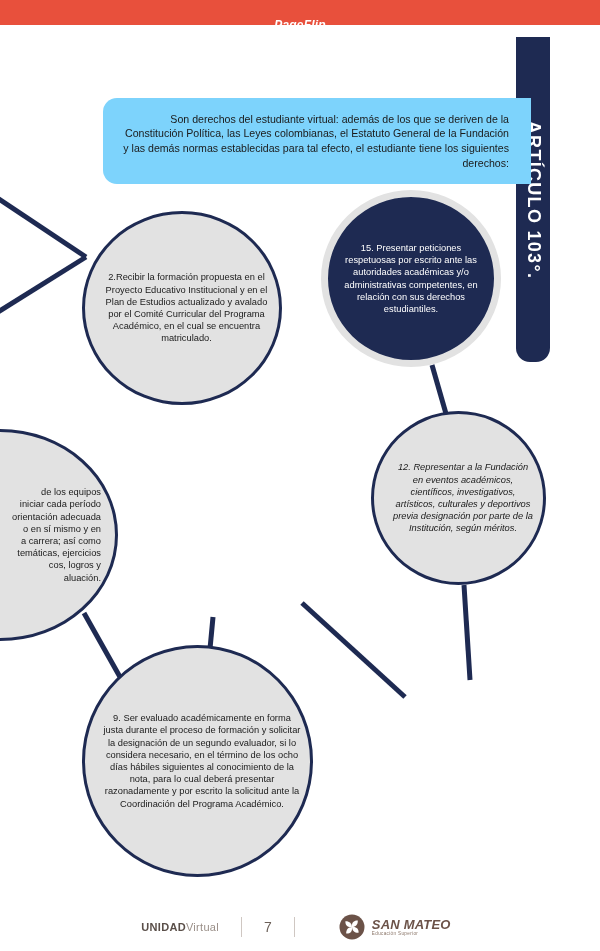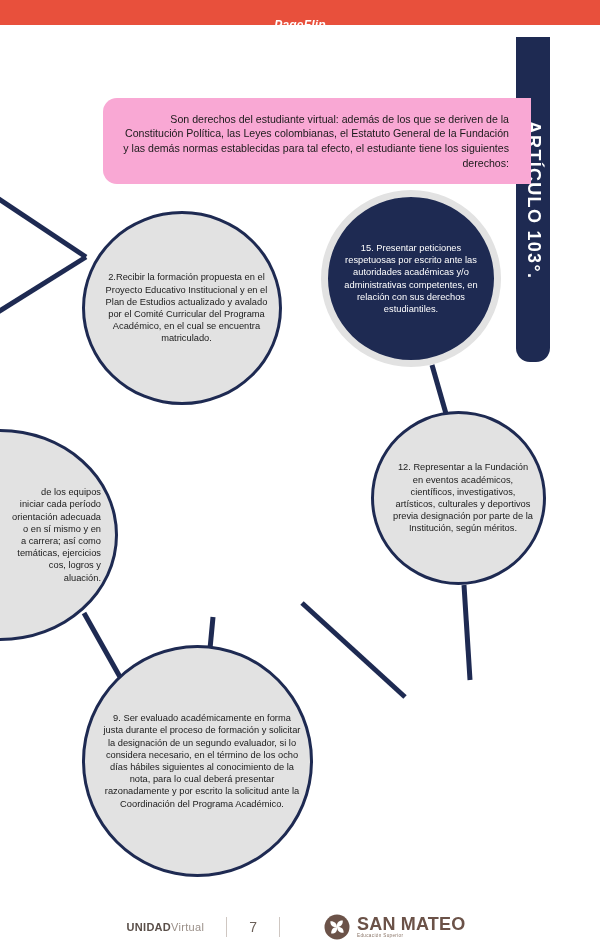--- a/index.html
+++ b/index.html
@@ -34,21 +34,21 @@
   }
   .article-tab-label{
     position:absolute;left:50%;top:50%;
     transform:translate(-50%,-50%) rotate(90deg);
     white-space:nowrap;
     color:#ffffff;font-weight:bold;font-size:18px;letter-spacing:1.3px;
   }
   
   .intro{
     position:absolute;left:103px;top:73px;width:428px;height:86px;
-    background:#f9a8d4;
+    background:#7dd3fc;
     border-radius:14px 0 0 14px;
     box-sizing:border-box;
     padding:10px 22px 10px 18px;
     display:flex;align-items:center;
   }
   .intro-text{
     color:#1a1a1a;font-size:10.6px;line-height:14.6px;
     text-align:right;width:100%;
   }
   
@@ -67,21 +67,21 @@
     position:absolute;left:0;top:878px;width:592px;height:48px;
     display:flex;align-items:center;justify-content:center;gap:0px;
   }
   .uv{font-size:11px;color:#6b5f58;letter-spacing:.3px;}
   .uv b{color:#5a4f49;font-weight:bold;}
   .uv span.light{color:#9a8f88;}
   .fdiv{width:1px;height:20px;background:#cfc7c2;margin:0 22px;}
   .pagenum{font-size:14px;color:#6b5f58;}
   .brand{display:flex;align-items:center;gap:7px;margin-left:22px;}
   .brand-text{line-height:1;}
-  .brand-name{font-size:18px;font-weight:bold;color:#6b5248;letter-spacing:.2px;}
+  .brand-name{font-size:13px;font-weight:bold;color:#6b5248;letter-spacing:.2px;font-style:italic;}
   .brand-tag{font-size:4.6px;color:#8a7568;letter-spacing:.35px;margin-top:1px;}
 </style>
 </head>
 <body>
 
 <div class="topbar">
   <div class="topbar-title">PageFlip</div>
 </div>
 
 <div class="page">
@@ -124,21 +124,21 @@
   </div>
 
   <div class="node gray" style="left:82px;top:186px;width:200px;height:194px;">
     <div class="txt">2.Recibir la formación propuesta en el Proyecto Educativo Institucional y en el Plan de Estudios actualizado y avalado por el Comité Curricular del Programa Académico, en el cual se encuentra matriculado.</div>
   </div>
 
   <div class="node navy" style="left:321px;top:165px;width:180px;height:177px;">
     <div class="txt">15. Presentar peticiones respetuosas por escrito ante las autoridades académicas y/o administrativas competentes, en relación con sus derechos estudiantiles.</div>
   </div>
 
-  <div class="node gray" style="left:371px;top:386px;width:175px;height:174px;">
+  <div class="node gray" style="left:371px;top:386px;width:175px;height:174px;font-style:italic;">
     <div class="txt">12. Representar a  la Fundación  en  eventos académicos, científicos, investigativos, artísticos, culturales y deportivos previa designación por parte de la Institución, según méritos.</div>
   </div>
 
 
 
   <div class="node gray" style="left:82px;top:620px;width:231px;height:232px;">
     <div class="txt">9. Ser evaluado académicamente en forma justa durante el proceso de formación y solicitar la designación de un segundo evaluador, si lo considera necesario, en el término de los ocho días hábiles siguientes al conocimiento de la nota, para lo cual deberá presentar razonadamente y por escrito la solicitud ante la Coordinación del Programa Académico.</div>
   </div>
 
   <div class="footer">

